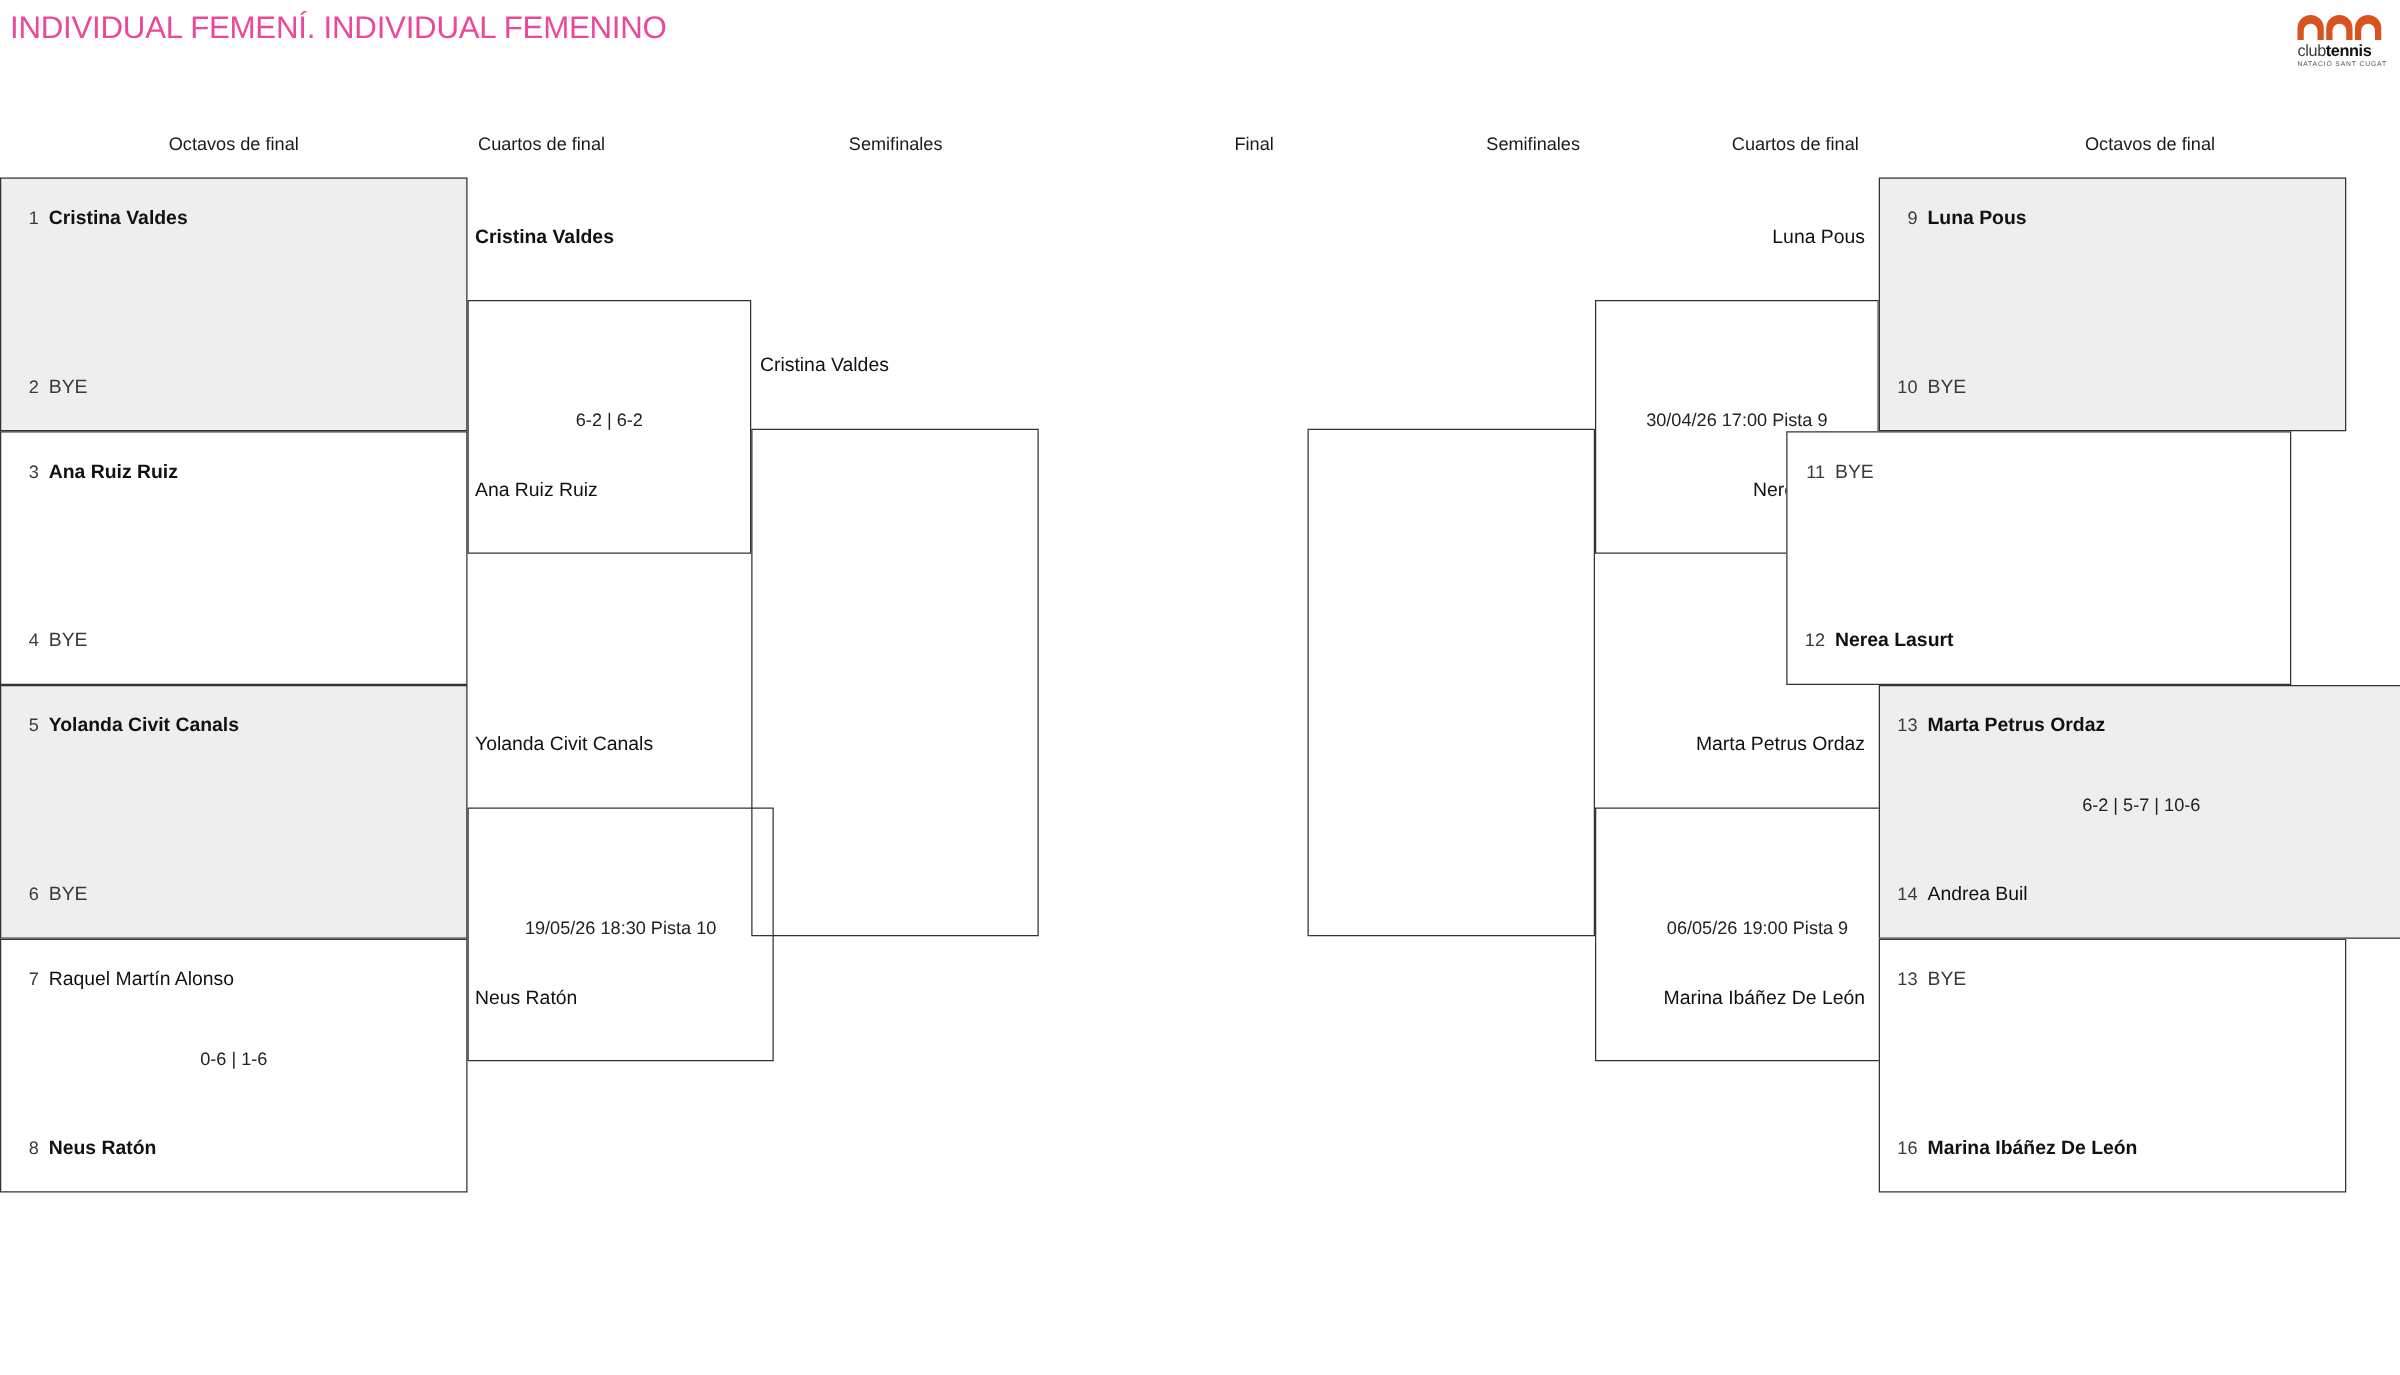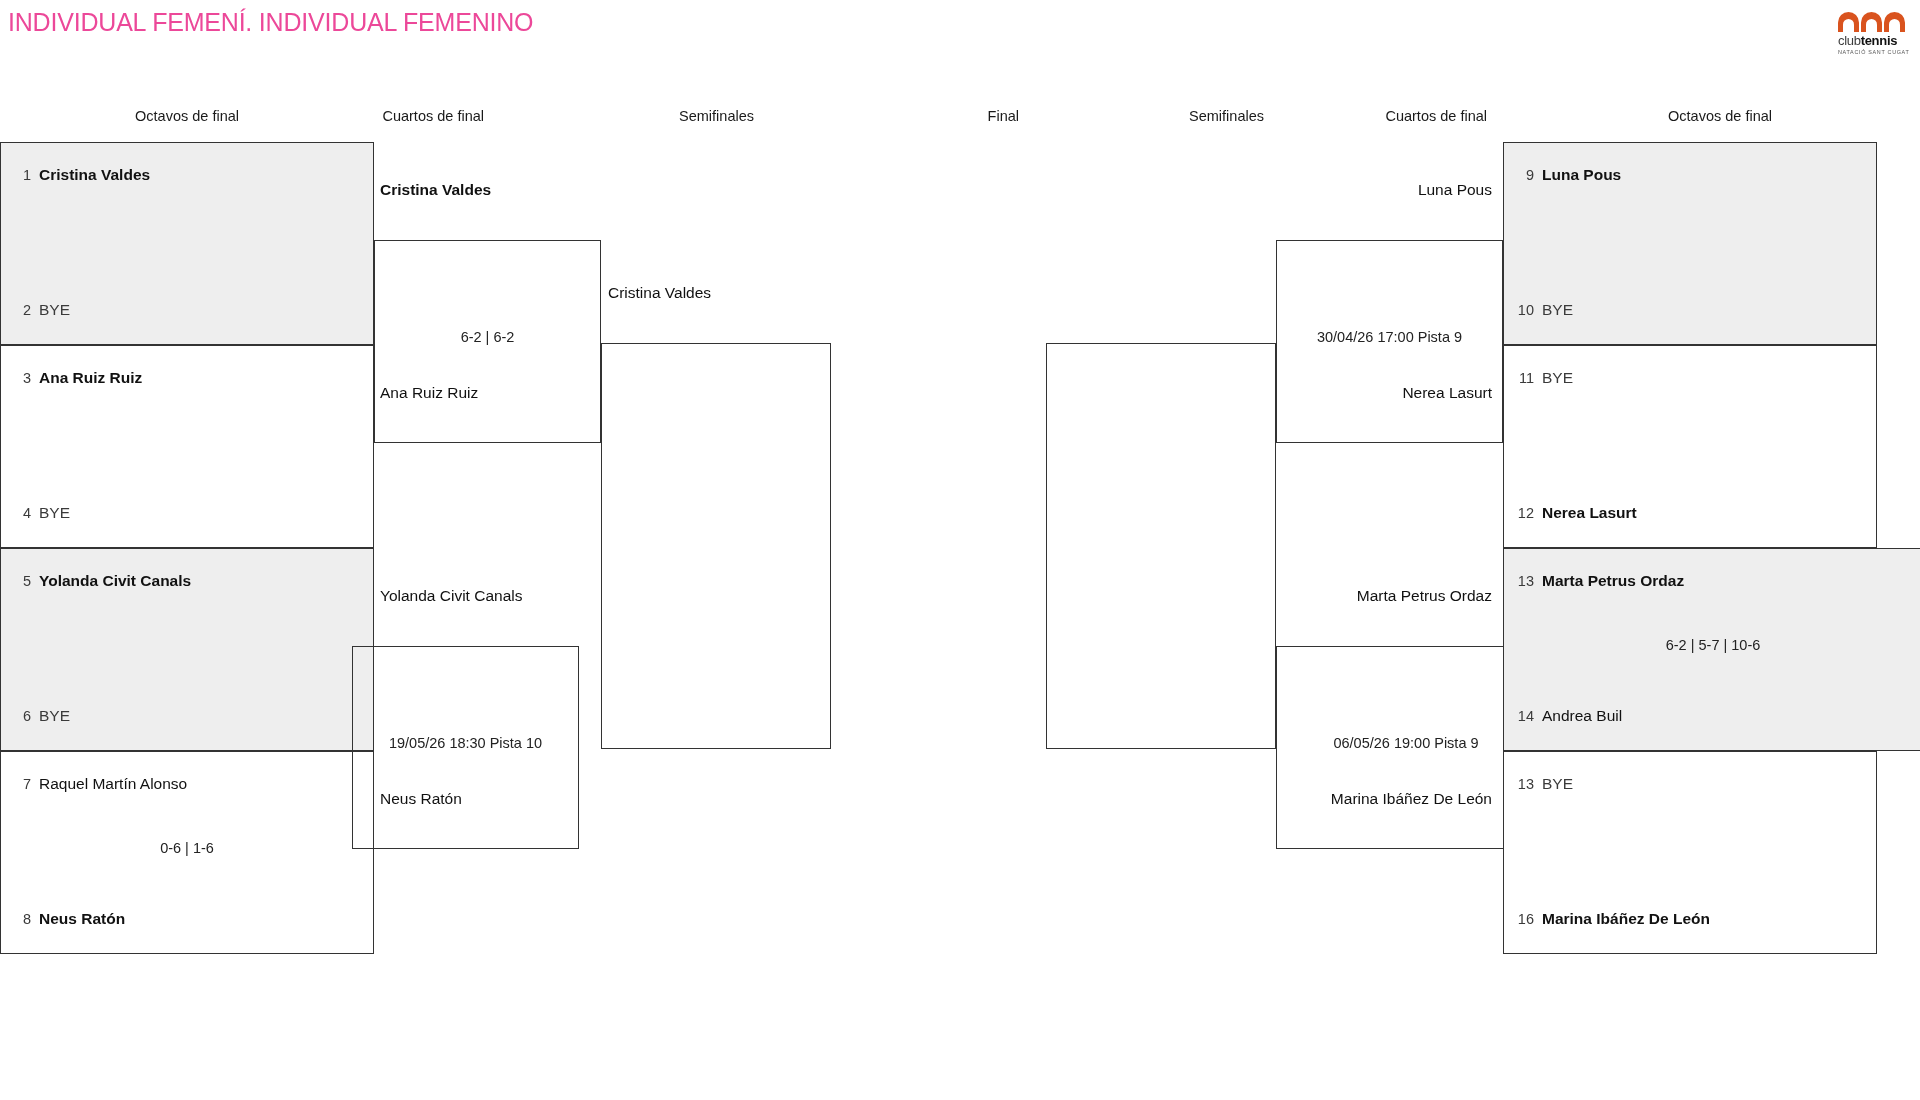--- a/index.html
+++ b/index.html
@@ -162,21 +162,21 @@
     </div>
   </div>
 
   <div class="adv win" style="left:380px; top:181px;">Cristina Valdes</div>
   <div class="matchbox" style="left:374px; top:240px; width:227px; height:203px;">
     <div class="matchinfo" style="top:88px;">6-2 | 6-2</div>
   </div>
   <div class="adv" style="left:380px; top:384px;">Ana Ruiz Ruiz</div>
 
   <div class="adv" style="left:380px; top:587px;">Yolanda Civit Canals</div>
-  <div class="matchbox" style="left:352px; top:646px; width:227px; height:203px;">
+  <div class="matchbox" style="left:374px; top:646px; width:245px; height:203px;">
     <div class="matchinfo" style="top:88px;">19/05/26 18:30 Pista 10</div>
   </div>
   <div class="adv" style="left:380px; top:790px;">Neus Ratón</div>
 
   <div class="adv" style="left:608px; top:284px;">Cristina Valdes</div>
   <div class="matchbox" style="left:601px; top:343px; width:230px; height:406px;">
     <div class="matchinfo" style="top:190px;"></div>
   </div>
   <div class="adv" style="left:608px; top:690px;"></div>
 
@@ -203,21 +203,21 @@
       <span class="seedno">9</span>
       <span class="pname win">Luna Pous</span>
     </div>
     <div class="score" style="top:125px;"></div>
     <div class="slot" style="top:156px; padding-left:8px;">
       <span class="seedno">10</span>
       <span class="pname bye">BYE</span>
     </div>
   </div>
 
-  <div class="seedbox" style="left:1503px; top:345px; width:374px; height:203px;">
+  <div class="seedbox" style="left:1429px; top:345px; width:404px; height:203px;">
     <div class="slot" style="top:21px; padding-left:8px;">
       <span class="seedno">11</span>
       <span class="pname bye">BYE</span>
     </div>
     <div class="score" style="top:125px;"></div>
     <div class="slot" style="top:156px; padding-left:8px;">
       <span class="seedno">12</span>
       <span class="pname win">Nerea Lasurt</span>
     </div>
   </div>

